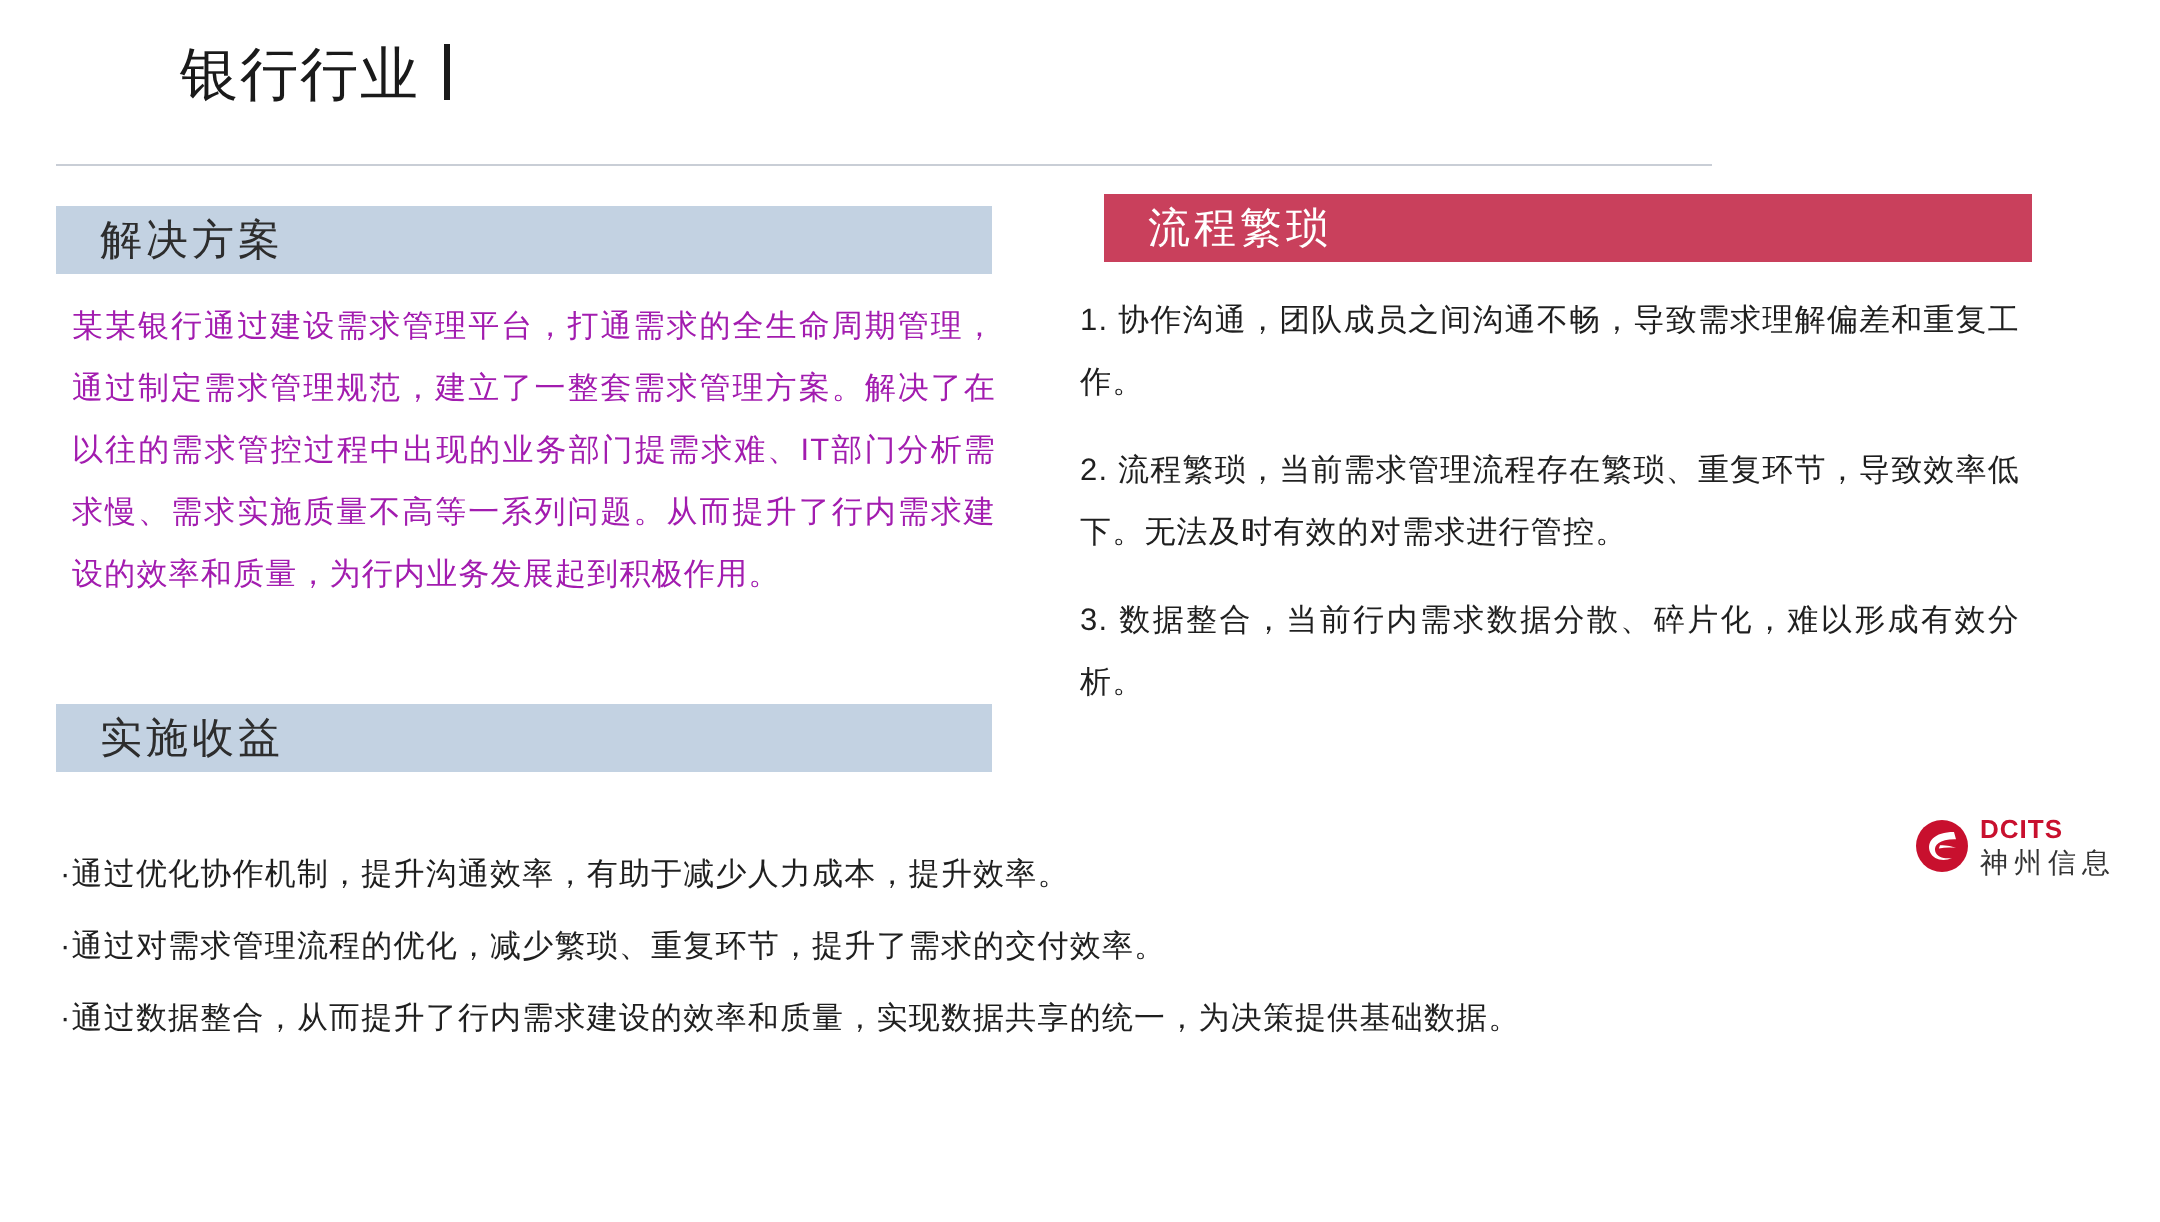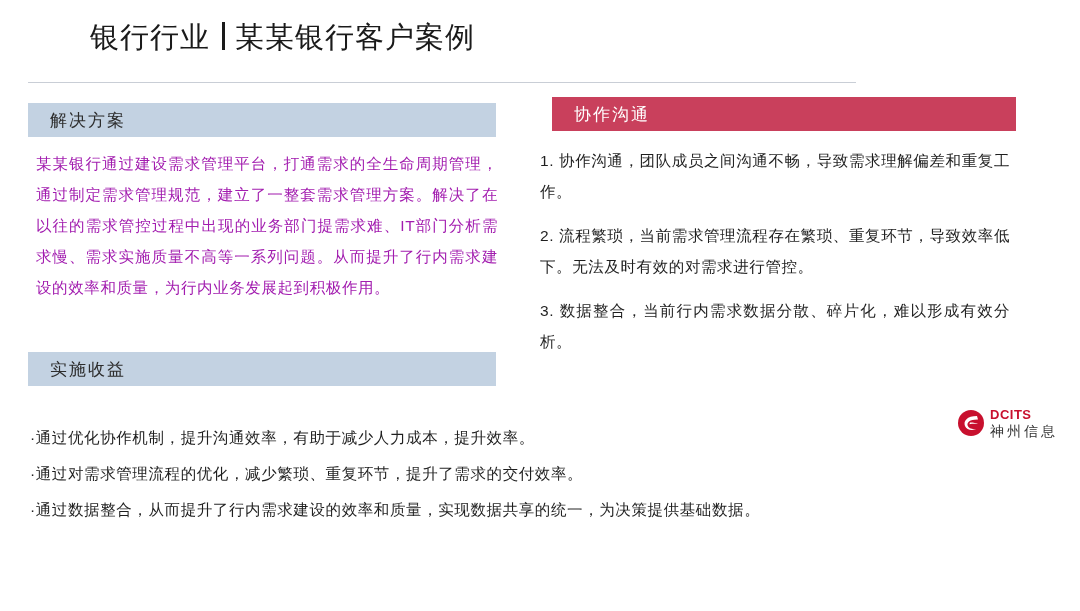--- a/index.html
+++ b/index.html
@@ -57,21 +57,21 @@
   .bar {
     position: absolute;
     height: 34px;
     display: flex;
     align-items: center;
     padding-left: 22px;
   }
   .bar-blue { background: #c3d2e2; }
   .bar-pink { background: #c9405c; }
   .bar-label {
-    font-size: 17px;
+    font-size: 21px;
     letter-spacing: 2px;
   }
   .bar-blue .bar-label { color: #2d2d2d; }
   .bar-pink .bar-label { color: #ffffff; }
 
   #bar-solution { left: 28px; top: 103px; width: 468px; }
   #bar-painpoint { left: 552px; top: 97px; width: 464px; }
   #bar-benefit { left: 28px; top: 352px; width: 468px; }
 
   
@@ -154,32 +154,31 @@
   }
 </style>
 </head>
 <body>
 
 <div class="slide">
 
   <div class="title-block">
     <span class="title-main">银行行业</span>
     <span class="title-sep"></span>
-    <span class="title-sub">某某银行客户案例</span>
   </div>
   <div class="title-rule"></div>
 
   <div class="bar bar-blue" id="bar-solution">
     <span class="bar-label">解决方案</span>
   </div>
 
   <div class="body-text" id="solution-body">某某银行通过建设需求管理平台，打通需求的全生命周期管理，通过制定需求管理规范，建立了一整套需求管理方案。解决了在以往的需求管控过程中出现的业务部门提需求难、IT部门分析需求慢、需求实施质量不高等一系列问题。从而提升了行内需求建设的效率和质量，为行内业务发展起到积极作用。</div>
 
   <div class="bar bar-pink" id="bar-painpoint">
-    <span class="bar-label">协作沟通</span>
+    <span class="bar-label">流程繁琐</span>
   </div>
 
   <div id="painpoints">
     <div class="pp">1. 协作沟通，团队成员之间沟通不畅，导致需求理解偏差和重复工作。</div>
     <div class="pp">2. 流程繁琐，当前需求管理流程存在繁琐、重复环节，导致效率低下。无法及时有效的对需求进行管控。</div>
     <div class="pp">3. 数据整合，当前行内需求数据分散、碎片化，难以形成有效分析。</div>
   </div>
 
   <div class="bar bar-blue" id="bar-benefit">
     <span class="bar-label">实施收益</span>

